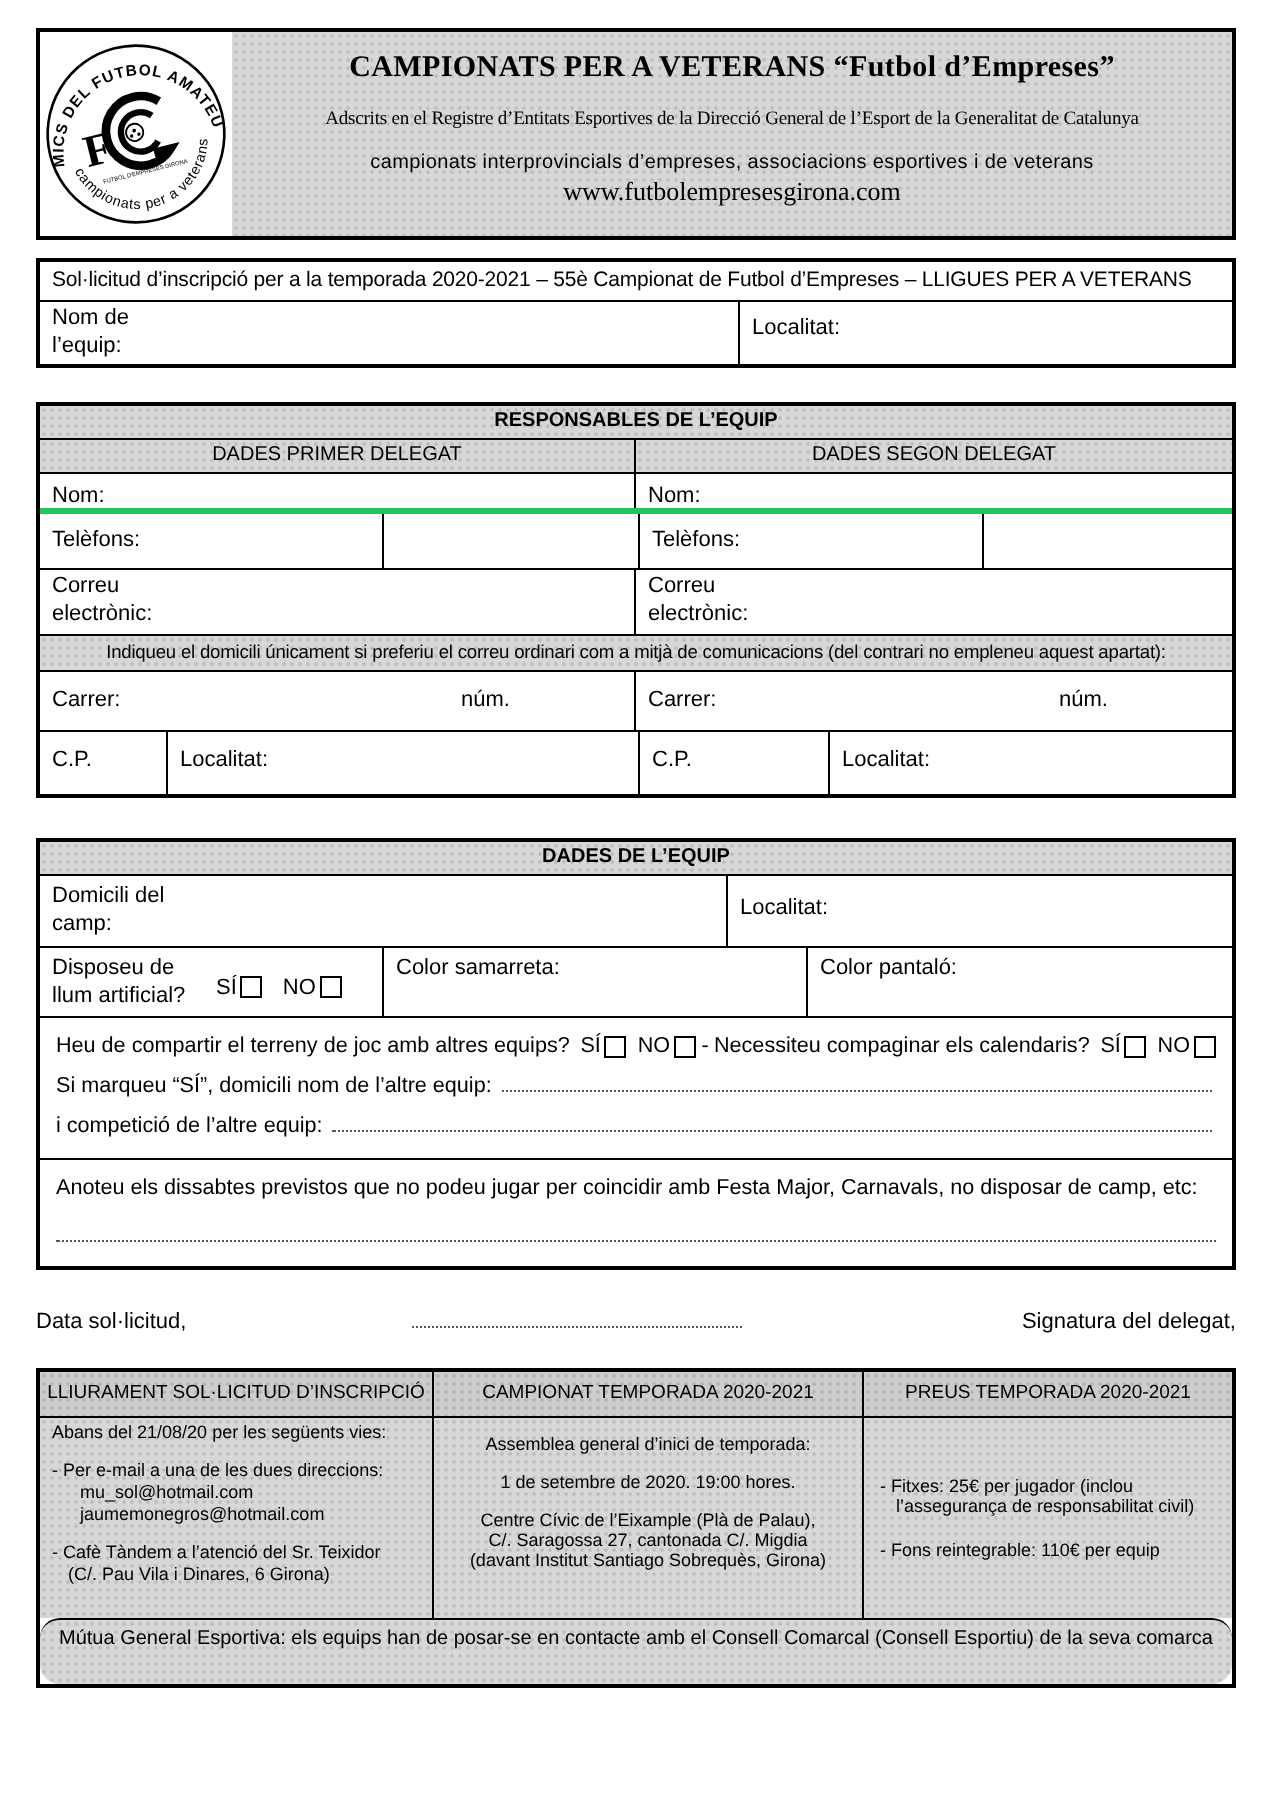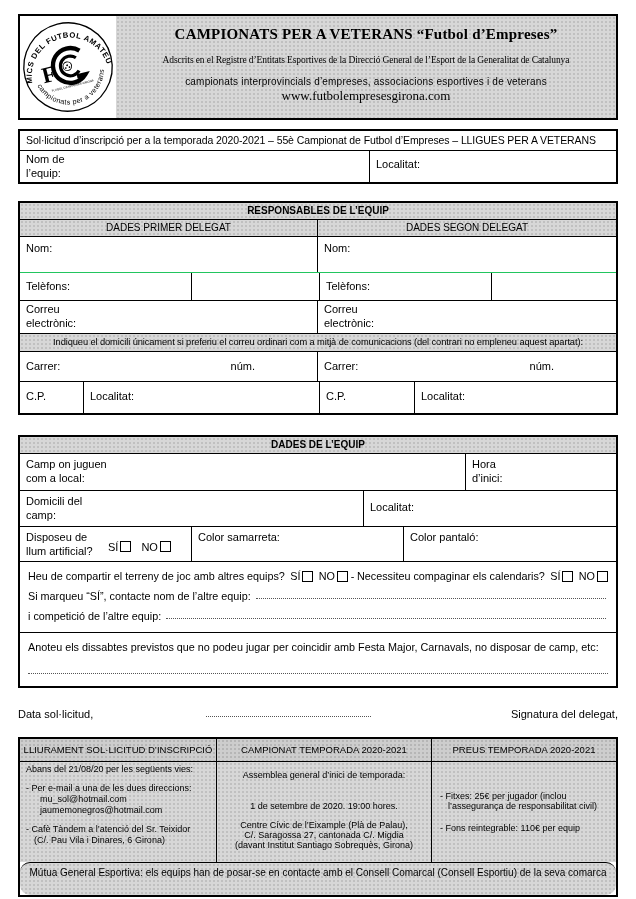--- a/index.html
+++ b/index.html
@@ -46,21 +46,21 @@
 
   
   .tbl { border:2px solid #000; font-size:11px; }
   .sec-title { text-align:center; font-weight:bold; font-size:10px; padding:2px 0 3px; border-bottom:1px solid #000; }
   .br { border-right:1px solid #000; }
 
   
   .resp { margin-bottom:20px; }
   .resp-sub { display:flex; font-size:10px; border-bottom:1px solid #000; }
   .resp-sub > div { width:50%; text-align:center; padding:2px 0 3px; }
-  .row-nom { display:flex; height:36px; border-bottom:1px solid #22c55e; }
+  .row-nom { display:flex; height:20px; border-bottom:3px solid #22c55e; }
   .row-nom > div { width:50%; padding:5px 6px; }
   .row-tel { display:flex; height:28px; border-bottom:1px solid #000; }
   .row-tel > div { padding:7px 6px; }
   .tel-lbl { width:172px; }
   .tel-blank-l { width:128px; }
   .tel-lbl2 { width:172px; }
   .tel-blank-r { flex:1; }
   .row-mail { display:flex; height:33px; border-bottom:1px solid #000; }
   .row-mail > div { width:50%; padding:2px 6px; }
   .row-mail .wrap-lbl { width:66px; }
@@ -115,21 +115,21 @@
   .ft-body { display:flex; min-height:100px; }
   .ft-c1 { width:197px; border-right:1px solid #000; padding:2px 5px 4px 6px; }
   .ft-c2 { width:215px; border-right:1px solid #000; padding:4px 4px; text-align:center; }
   .ft-c3 { flex:1; padding:2px 4px 2px 8px; display:flex; flex-direction:column; justify-content:center; }
   .ft-c1 .ln0 { margin-bottom:9px; }
   .ft-c1 .ln1 { margin-bottom:1px; }
   .ft-c1 .em  { padding-left:14px; margin-bottom:1px; }
   .ft-c1 .ln4 { margin-top:9px; margin-bottom:1px; }
   .ft-c1 .ln5 { padding-left:8px; }
   .ft-c2 .l0 { margin-top:4px; }
-  .ft-c2 .l1 { margin-top:21px; }
+  .ft-c2 .l1 { margin-top:9px; }
   .ft-c2 .l2 { margin-top:9px; }
   .ft-c3 .i2 { padding-left:8px; }
   .ft-c3 .i3 { margin-top:12px; }
   .ft-foot { border-top:1px solid #000; text-align:center; padding:4px 2px 17px; font-size:10px;border-radius:10px; }
 </style>
 </head>
 <body>
 
 <div class="page">
 
@@ -217,28 +217,20 @@
     <div class="row-cp">
       <div class="cp1 br"><span>C.P.</span></div>
       <div class="loc1 br"><span>Localitat:</span></div>
       <div class="cp2 br"><span>C.P.</span></div>
       <div class="loc2"><span>Localitat:</span></div>
     </div>
   </div>
 
   <div class="tbl team">
     <div class="sec-title shade">DADES DE L’EQUIP</div>
-    <div class="t-row1">
-      <div class="t-camp">
-        <div class="wrap-lbl">Camp on juguen com a local:</div>
-      </div>
-      <div class="t-hora">
-        <div class="wrap-lbl">Hora d’inici:</div>
-      </div>
-    </div>
     <div class="t-row2">
       <div class="t-dom">
         <div class="wrap-lbl">Domicili del camp:</div>
       </div>
       <div class="t-loc">
         <span>Localitat:</span>
       </div>
     </div>
     <div class="t-row3">
       <div class="t-llum">
@@ -281,21 +273,21 @@
             <span>SÍ</span>
             <span class="cb"></span>
           </span>
         <span class="gap"></span>
         <span class="cbpair">
             <span>NO</span>
             <span class="cb"></span>
           </span>
       </div>
       <div class="dotline">
-        <span class="lbl">Si marqueu “SÍ”, contacte nom de l’altre equip:</span>
+        <span class="lbl">Si marqueu “SÍ”, domicili nom de l’altre equip:</span>
         <span class="dots"></span>
       </div>
       <div class="dotline">
         <span class="lbl">i competició de l’altre equip:</span>
         <span class="dots"></span>
       </div>
     </div>
     <div class="t-row5">
       <div>Anoteu els dissabtes previstos que no podeu jugar per coincidir amb Festa Major, Carnavals, no disposar de camp, etc:</div>
       <div class="fulldots"></div>

